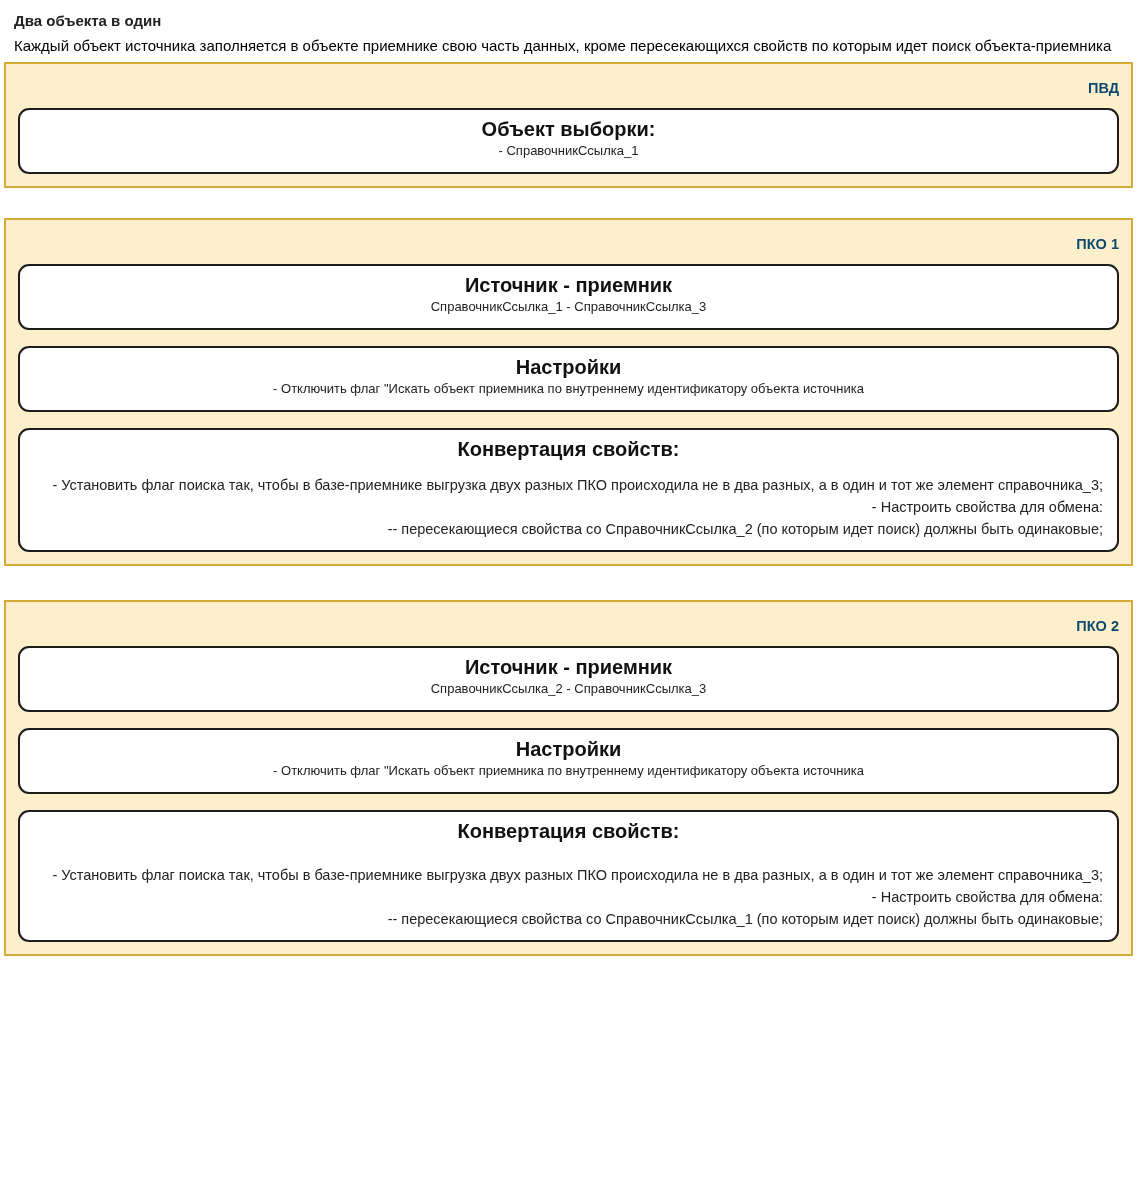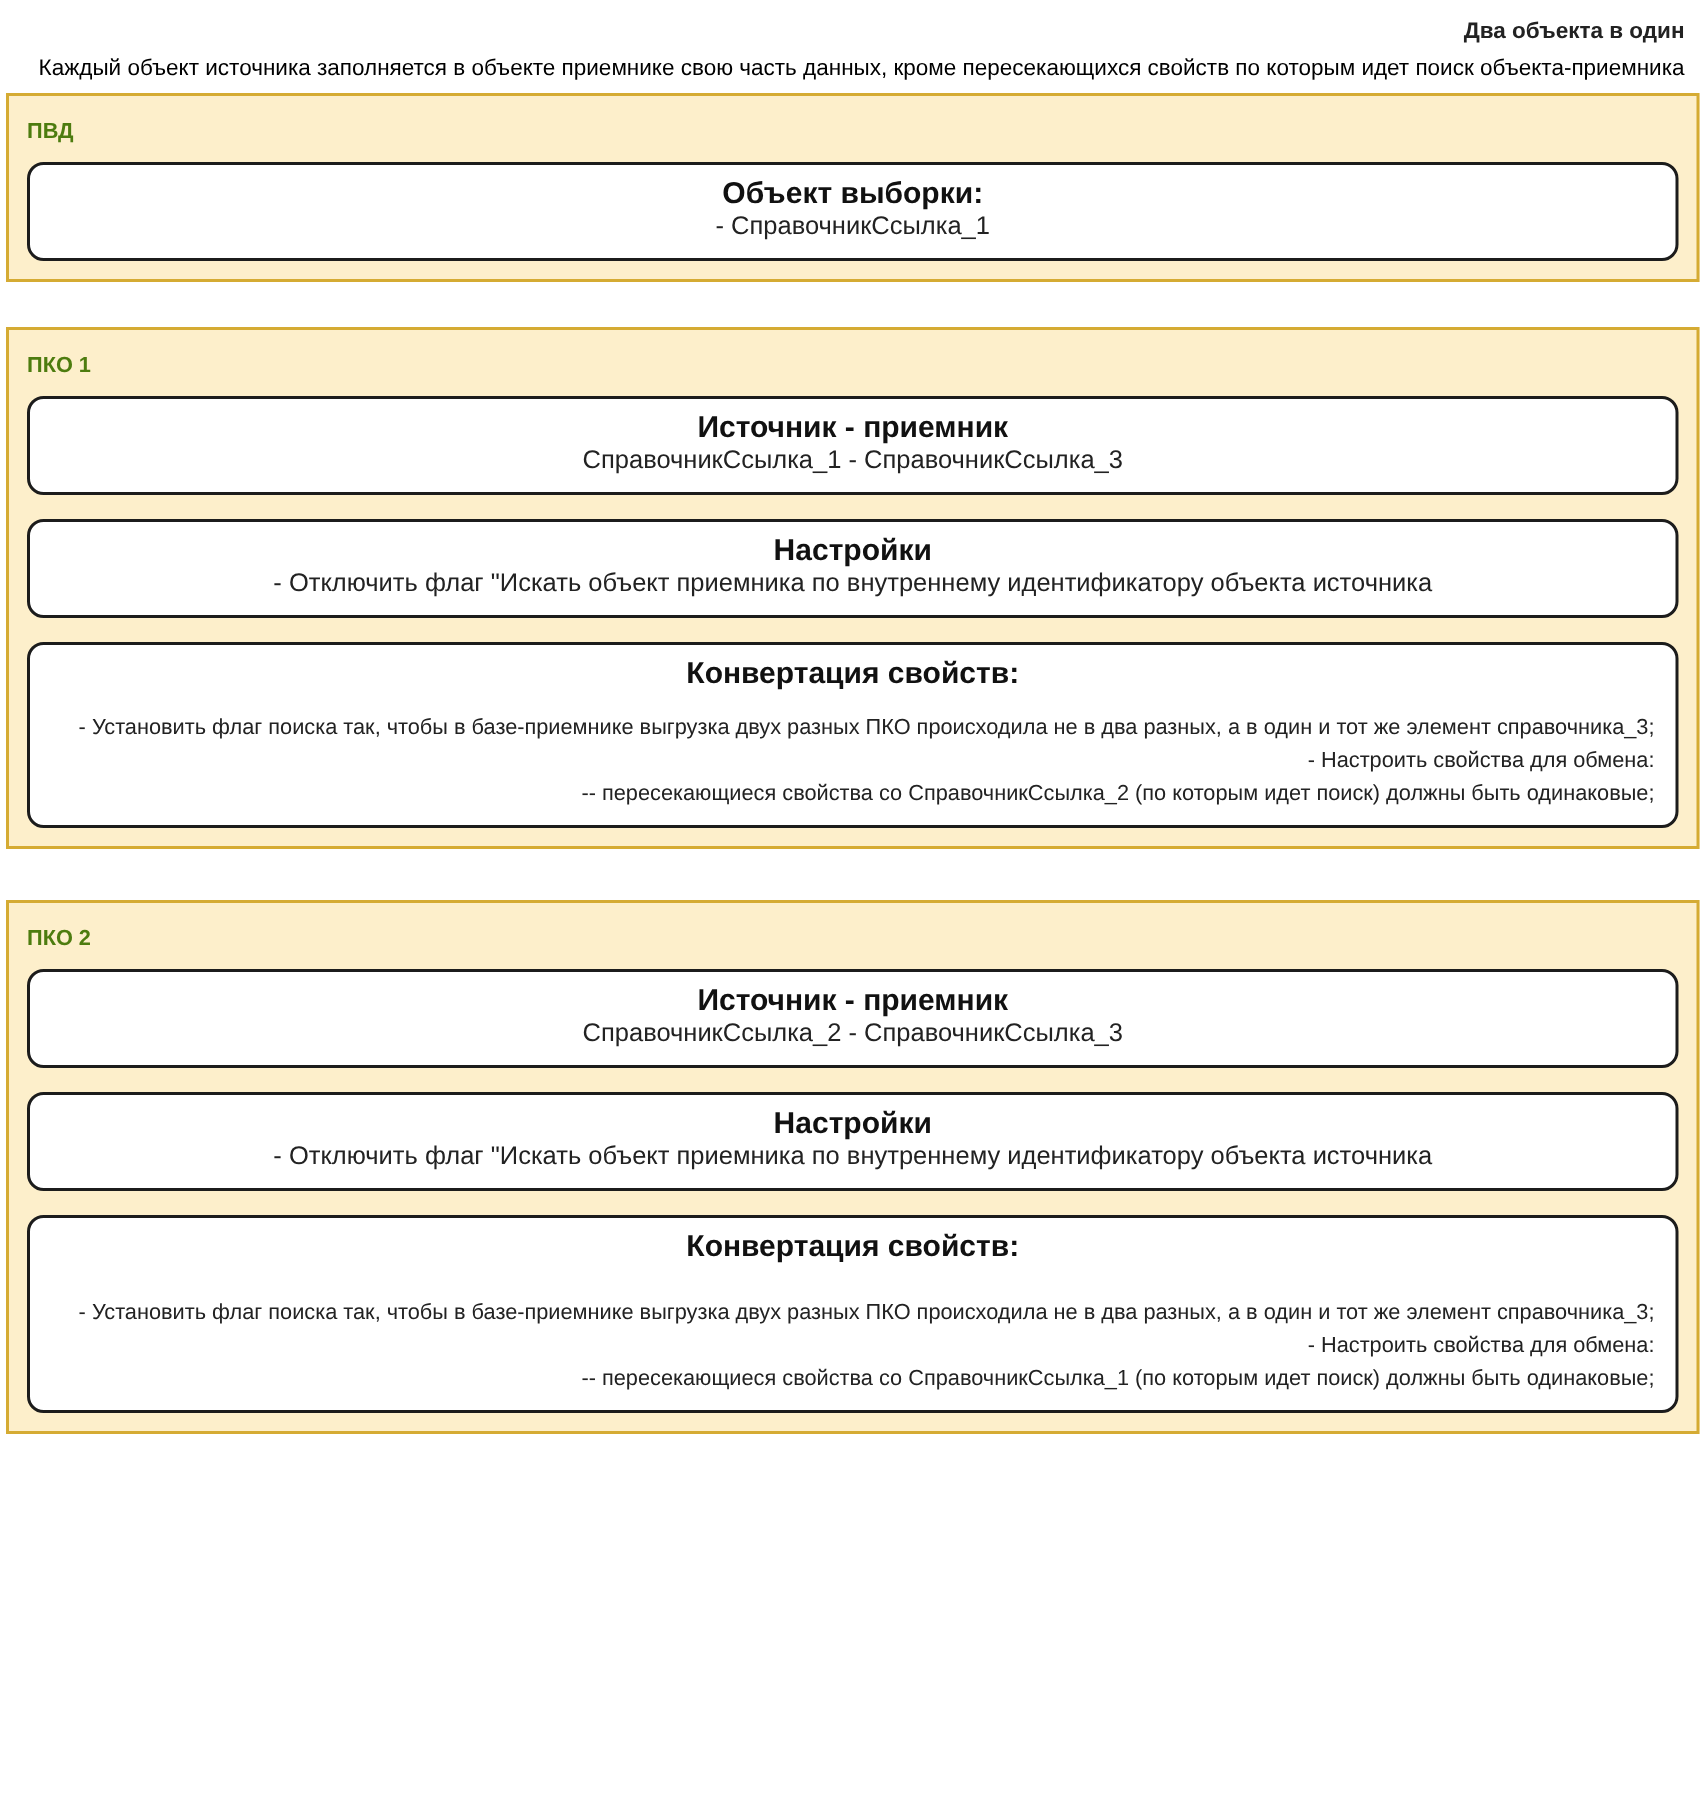--- a/index.html
+++ b/index.html
@@ -17,21 +17,21 @@
 
   .page {
     width: 1137px;
     box-sizing: border-box;
     padding: 0;
   }
 
   
   .heading {
     padding: 10px 14px 6px 14px;
-    text-align: right;
+    text-align: left;
   }
   .doc-title {
     font-size: 15px;
     font-weight: bold;
     line-height: 21px;
     color: #222222;
     margin: 0 0 4px 0;
   }
   .doc-subtitle {
     font-size: 15px;
@@ -47,24 +47,24 @@
     box-sizing: border-box;
     margin: 0 4px 34px 4px;
     background: #fdefcb;
     border: 2px solid #d5ab33;
     padding: 10px 12px 12px 12px;
   }
   .panel.tight { margin-bottom: 30px; }
   .panel.last  { margin-bottom: 16px; }
 
   .panel-title {
-    text-align: left;
+    text-align: right;
     font-size: 14.5px;
     font-weight: bold;
-    color: #4d7c0f;
+    color: #0c4a6e;
     line-height: 20px;
     padding: 4px 0 10px 0;
   }
 
   
   .card {
     box-sizing: border-box;
     background: #ffffff;
     border: 2px solid #1c1c1c;
     border-radius: 11px;
@@ -75,21 +75,21 @@
 
   .card-title {
     text-align: center;
     font-size: 20px;
     font-weight: bold;
     color: #111111;
     line-height: 21px;
   }
   .card-center-line {
     text-align: center;
-    font-size: 17px;
+    font-size: 13px;
     font-weight: normal;
     color: #222222;
     line-height: 22px;
   }
   .card-body {
     font-size: 14.5px;
     font-weight: normal;
     color: #222222;
     line-height: 22px;
     text-align: right;

